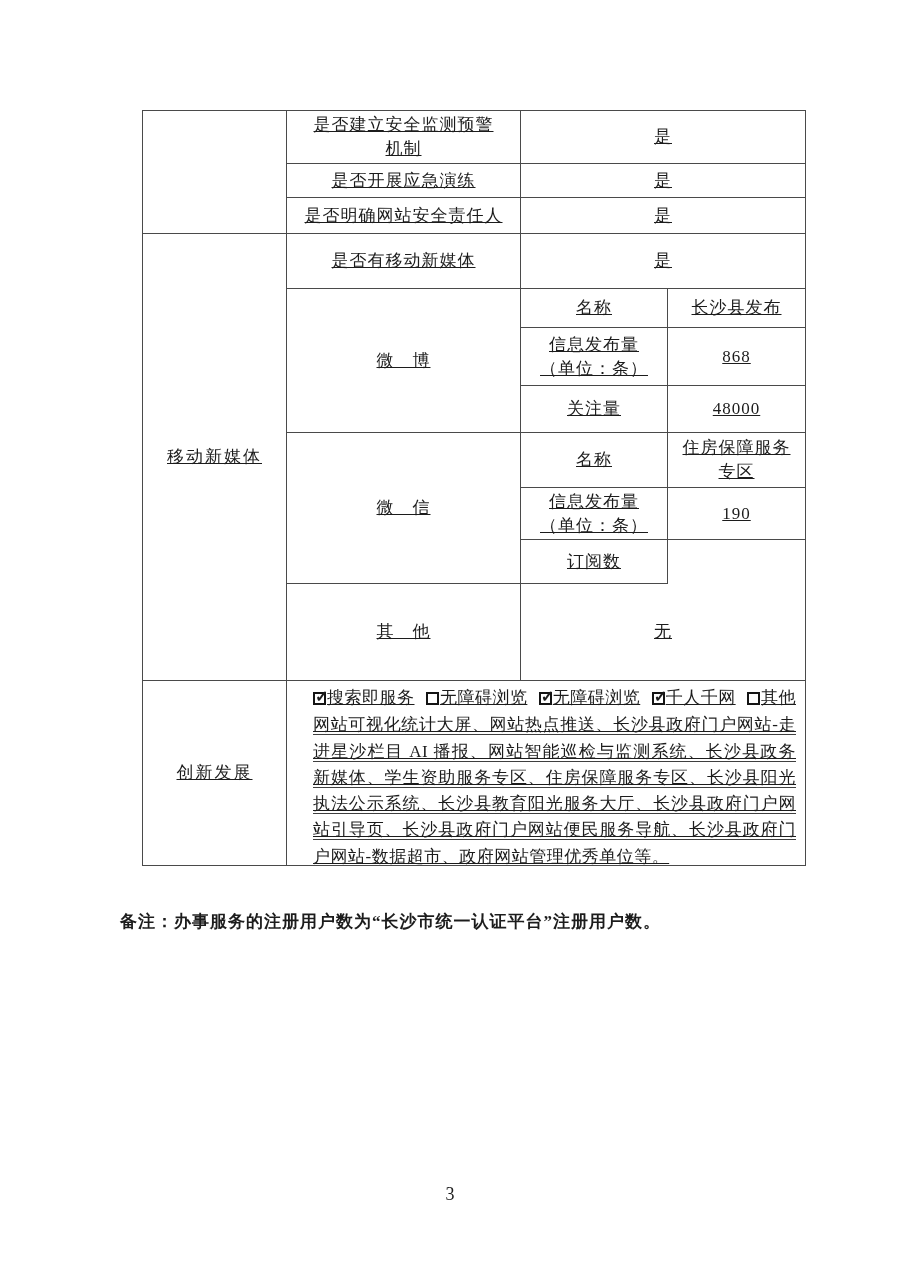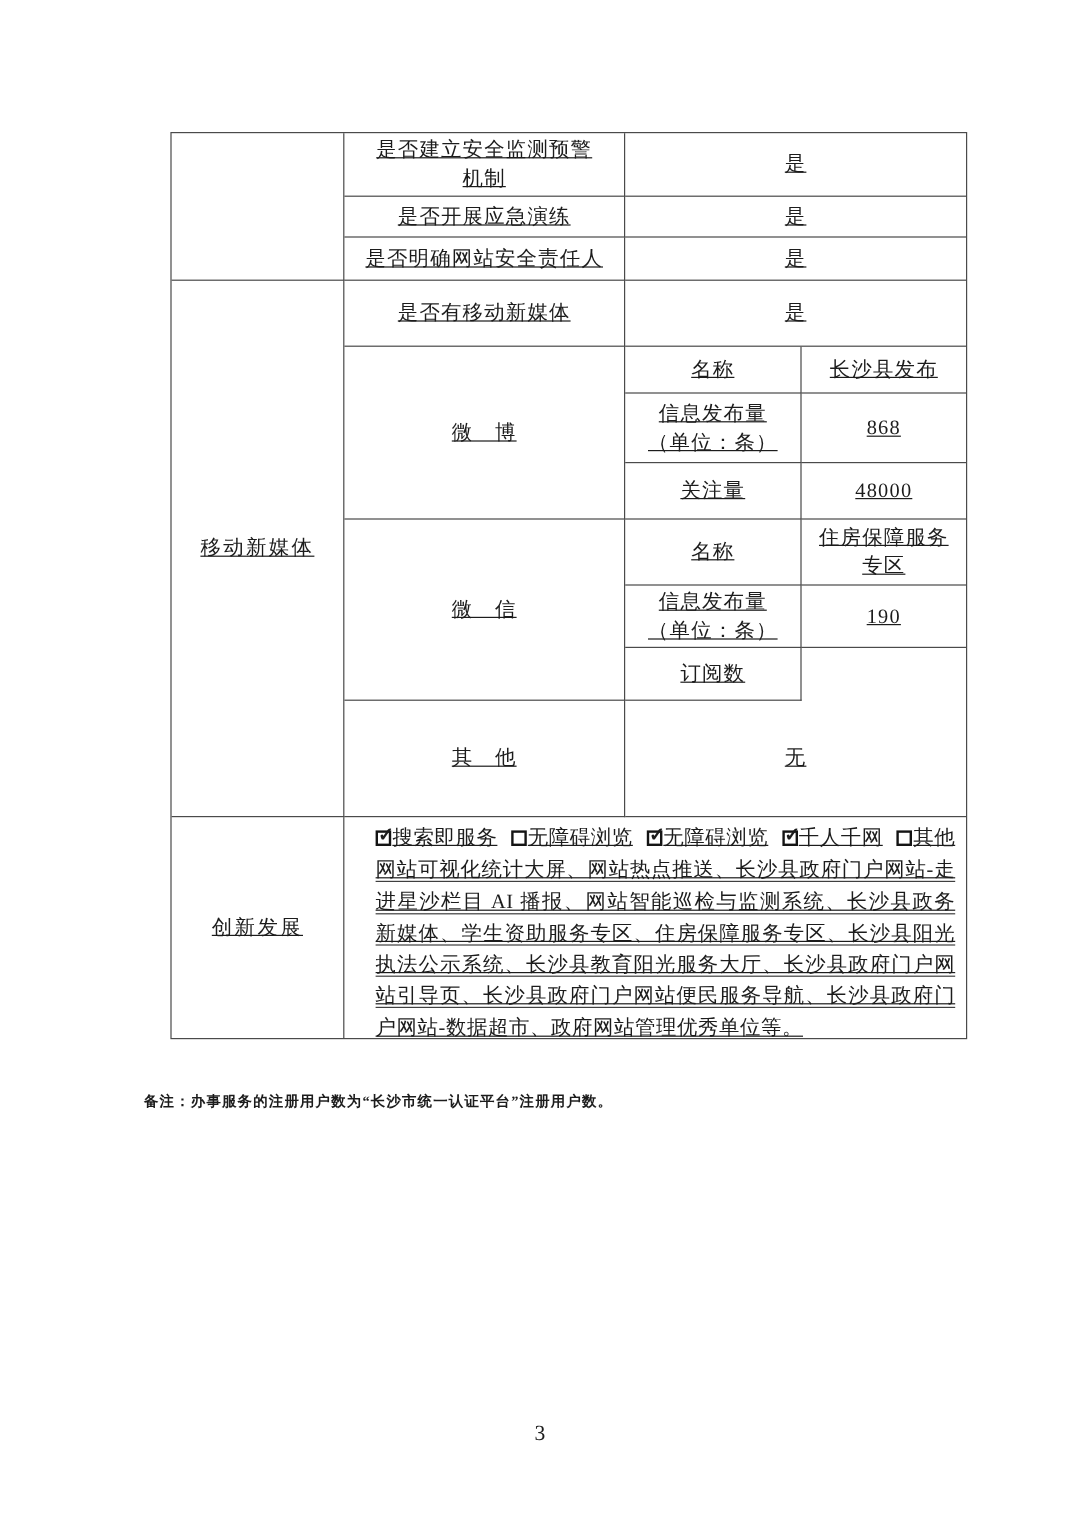--- a/index.html
+++ b/index.html
@@ -86,21 +86,21 @@
     visibility: hidden;
   }
   .cb[data-checked="true"] .mark { visibility: visible; }
   .innovation-detail {
     text-align: justify; text-justify: inter-ideograph;
     text-decoration: underline; text-underline-offset: 4px;
     text-decoration-color: #3f3f3f; text-decoration-thickness: 1px;
   }
   .note-line {
     position: absolute; left: 120px; top: 910px; width: 680px;
-    font-size: 12px; font-weight: bold; letter-spacing: 1px;
+    font-size: 17px; font-weight: bold; letter-spacing: 1px;
   }
   .page-number {
     position: absolute; left: 0; top: 1184px; width: 900px;
     text-align: center; font-size: 18px;
   }
 </style>
 </head>
 <body>
 
 <div class="report-table">

